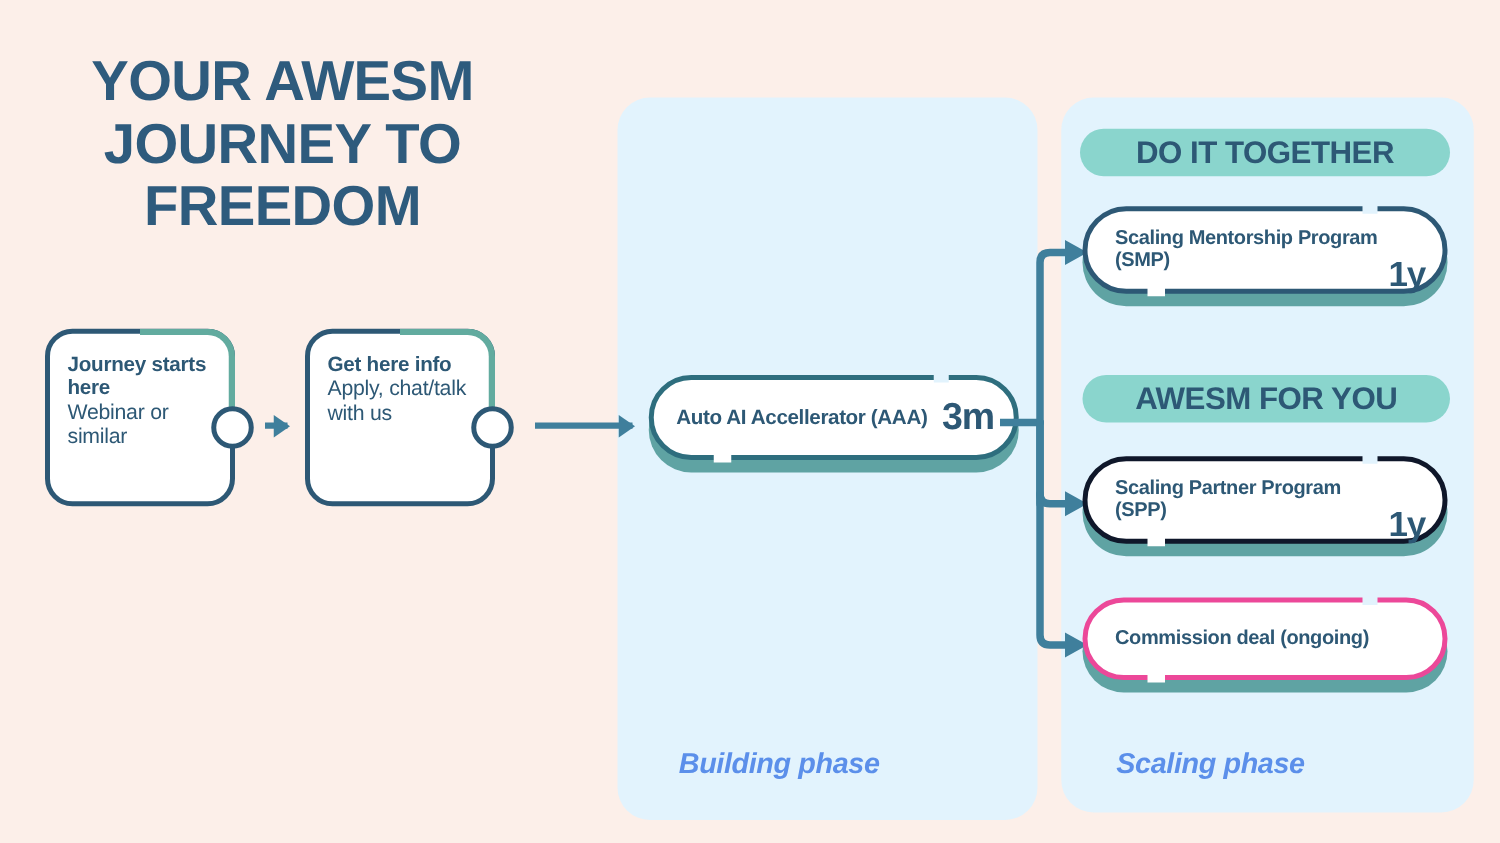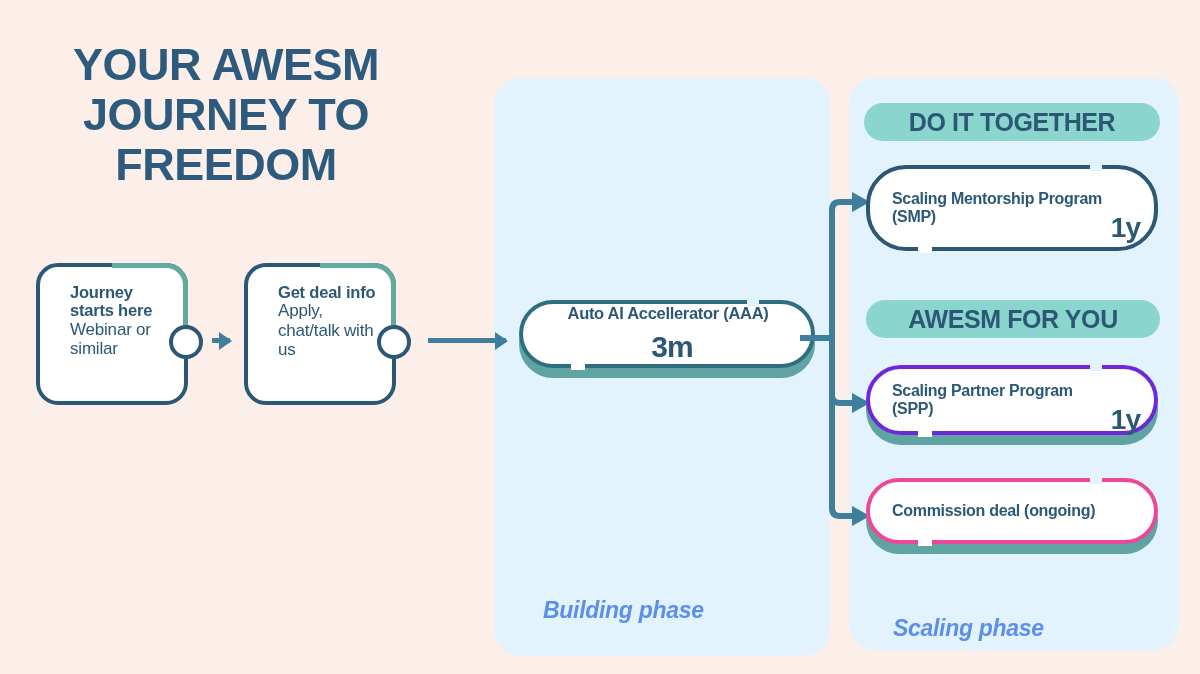--- a/index.html
+++ b/index.html
@@ -47,21 +47,21 @@
   .phase-label {
     position: absolute;
     font-weight: bold;
     font-style: italic;
     font-size: 23px;
     color: #5b8fea;
     letter-spacing: -0.3px;
     white-space: nowrap;
   }
   #label-building { left: 543px; top: 597px; }
-  #label-scaling  { left: 893px; top: 615px; text-align: center; }
+  #label-scaling  { left: 893px; top: 597px; text-align: center; }
 
   
   #page-title {
     position: absolute;
     left: 36px;
     top: 40px;
     width: 380px;
     font-size: 45px;
     line-height: 1.11;
     font-weight: bold;
@@ -72,21 +72,21 @@
   #page-title .tline { display: block; }
 
   
   .intro-card {
     position: absolute;
     background: #ffffff;
     border: 4px solid #2d5875;
     border-radius: 22px;
     width: 152px;
     height: 142px;
-    padding: 16px 14px 12px 30px;
+    padding: 16px 14px 12px 14px;
   }
   #card-journey  { left: 36px;  top: 263px; }
   #card-getinfo  { left: 244px; top: 263px; }
 
   
   .corner-accent {
     position: absolute;
     right: -4px;
     top: -4px;
     width: 76px;
@@ -158,21 +158,20 @@
     border-radius: 40px;
     background: #5fa3a3;
   }
 
   #aaa-shadow { left: 519px; top: 310px; width: 296px; height: 68px; }
   #card-aaa {
     left: 519px; top: 300px; width: 296px; height: 68px;
     border: 4px solid #2e6e7e;
     padding: 0 16px 0 18px;
     justify-content: space-between;
-    flex-direction: column;
   }
   #card-aaa .pill-text {
     font-size: 16.5px;
     font-weight: bold;
     color: #2d5875;
     line-height: 1.12;
     letter-spacing: -0.3px;
   }
   .duration-badge {
     font-size: 30px;
@@ -215,28 +214,28 @@
     letter-spacing: -0.4px;
     white-space: nowrap;
     text-align: right;
   }
   #banner-do-it-together { left: 864px; top: 103px; width: 296px; }
   #banner-done-for-you   { left: 866px; top: 300px; width: 294px; }
 
   
   #smp-shadow { left: 866px; top: 175px; width: 292px; height: 70px; }
   #card-smp {
-    left: 866px; top: 165px; width: 292px; height: 86px;
+    left: 866px; top: 165px; width: 292px; height: 70px;
     border: 4px solid #2d5875;
     padding: 0 14px 0 22px;
   }
   #spp-shadow { left: 866px; top: 375px; width: 292px; height: 70px; }
   #card-spp {
     left: 866px; top: 365px; width: 292px; height: 70px;
-    border: 4px solid #6d28d9;
+    border: 4px solid #0f172a;
     padding: 0 14px 0 22px;
     justify-content: space-between;
   }
   #comm-shadow { left: 866px; top: 488px; width: 292px; height: 66px; }
   #card-commission {
     left: 866px; top: 478px; width: 292px; height: 66px;
     border: 4px solid #ec4899;
     padding: 0 14px 0 22px;
     justify-content: flex-start;
   }
@@ -277,21 +276,21 @@
     <div class="corner-accent"></div>
     <div class="intro-title">Journey starts here</div>
     <div class="intro-body">Webinar or similar</div>
     <div class="node-circle"></div>
   </div>
 
   <div class="arrow" id="arrow-journey-to-getinfo"></div>
 
   <div class="intro-card" id="card-getinfo">
     <div class="corner-accent"></div>
-    <div class="intro-title">Get deal info</div>
+    <div class="intro-title">Get here info</div>
     <div class="intro-body">Apply, chat/talk with us</div>
     <div class="node-circle"></div>
   </div>
 
   <div class="arrow" id="arrow-getinfo-to-aaa"></div>
 
   <div class="pill-shadow" id="aaa-shadow"></div>
   <div class="pill-card" id="card-aaa">
     <div class="border-gap"></div>
     <div class="border-gap-bottom"></div>

